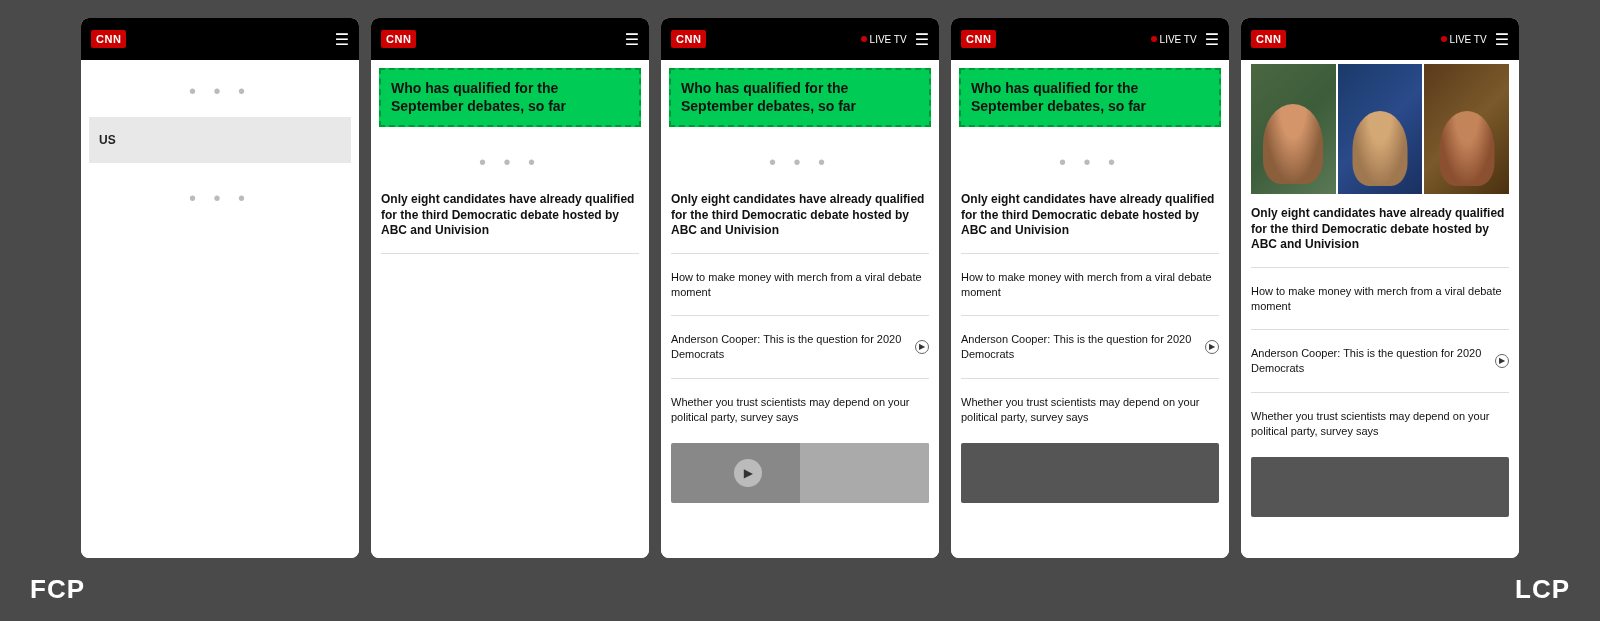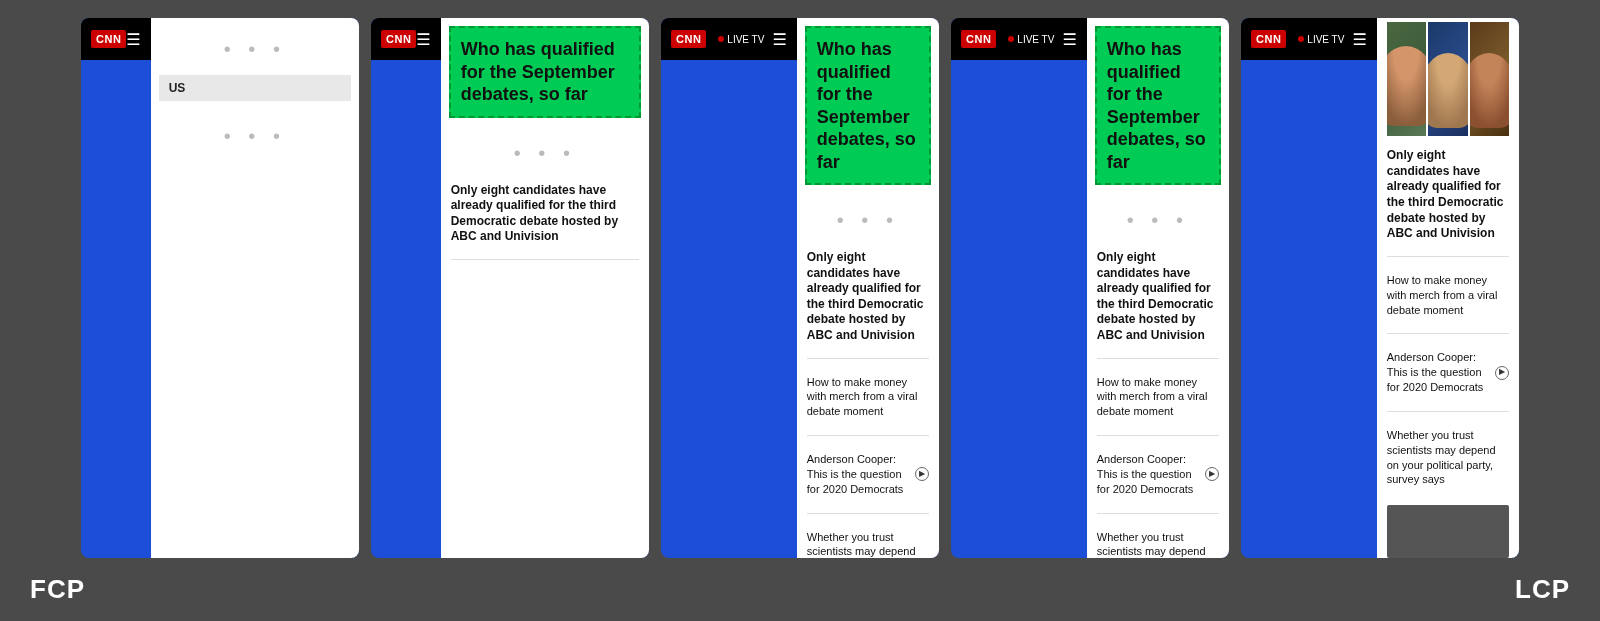--- a/index.html
+++ b/index.html
@@ -19,27 +19,27 @@
       flex-direction: row;
       align-items: flex-start;
       justify-content: center;
       gap: 12px;
       padding: 18px 20px 0 20px;
       width: 100%;
     }
 
     
     .phone-mockup {
-      background: #1d4ed8;
+      background: #ffffff;
       border-radius: 8px;
       width: 278px;
       height: 540px;
       overflow: hidden;
       display: flex;
-      flex-direction: row;
+      flex-direction: column;
       flex-shrink: 0;
       position: relative;
     }
 
     
     .cnn-header {
       background: #000;
       display: flex;
       align-items: center;
       justify-content: space-between;
@@ -113,37 +113,37 @@
       color: #111;
     }
 
     .chevron-right {
       color: #555;
       font-size: 14px;
     }
 
     .us-section {
       background: #e8e8e8;
-      padding: 6px 10px;
+      padding: 16px 10px;
       font-size: 12px;
       font-weight: bold;
       color: #222;
       margin: 4px 8px;
     }
 
     
     .headline-box {
       background: #00cc55;
       margin: 8px 8px 4px 8px;
       padding: 10px 10px;
       border: 2.5px dashed #009933;
     }
 
     .headline-text {
-      font-size: 18px;
+      font-size: 14px;
       font-weight: bold;
       color: #111;
       line-height: 1.25;
     }
 
     .article-title {
       font-size: 12px;
       font-weight: bold;
       color: #111;
       margin: 8px 10px 10px 10px;

